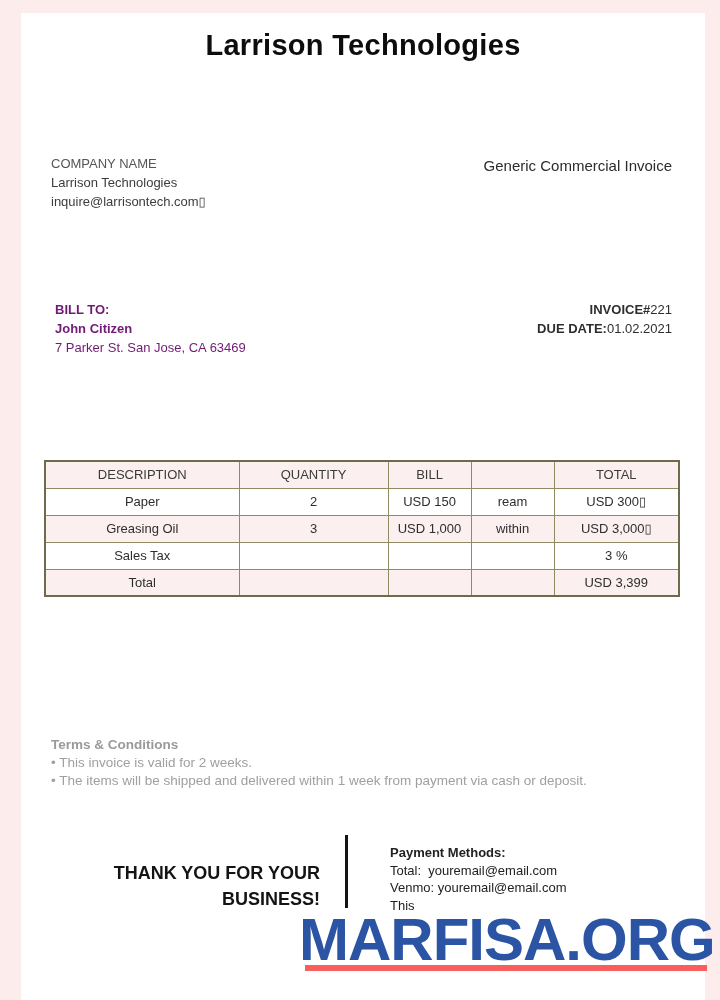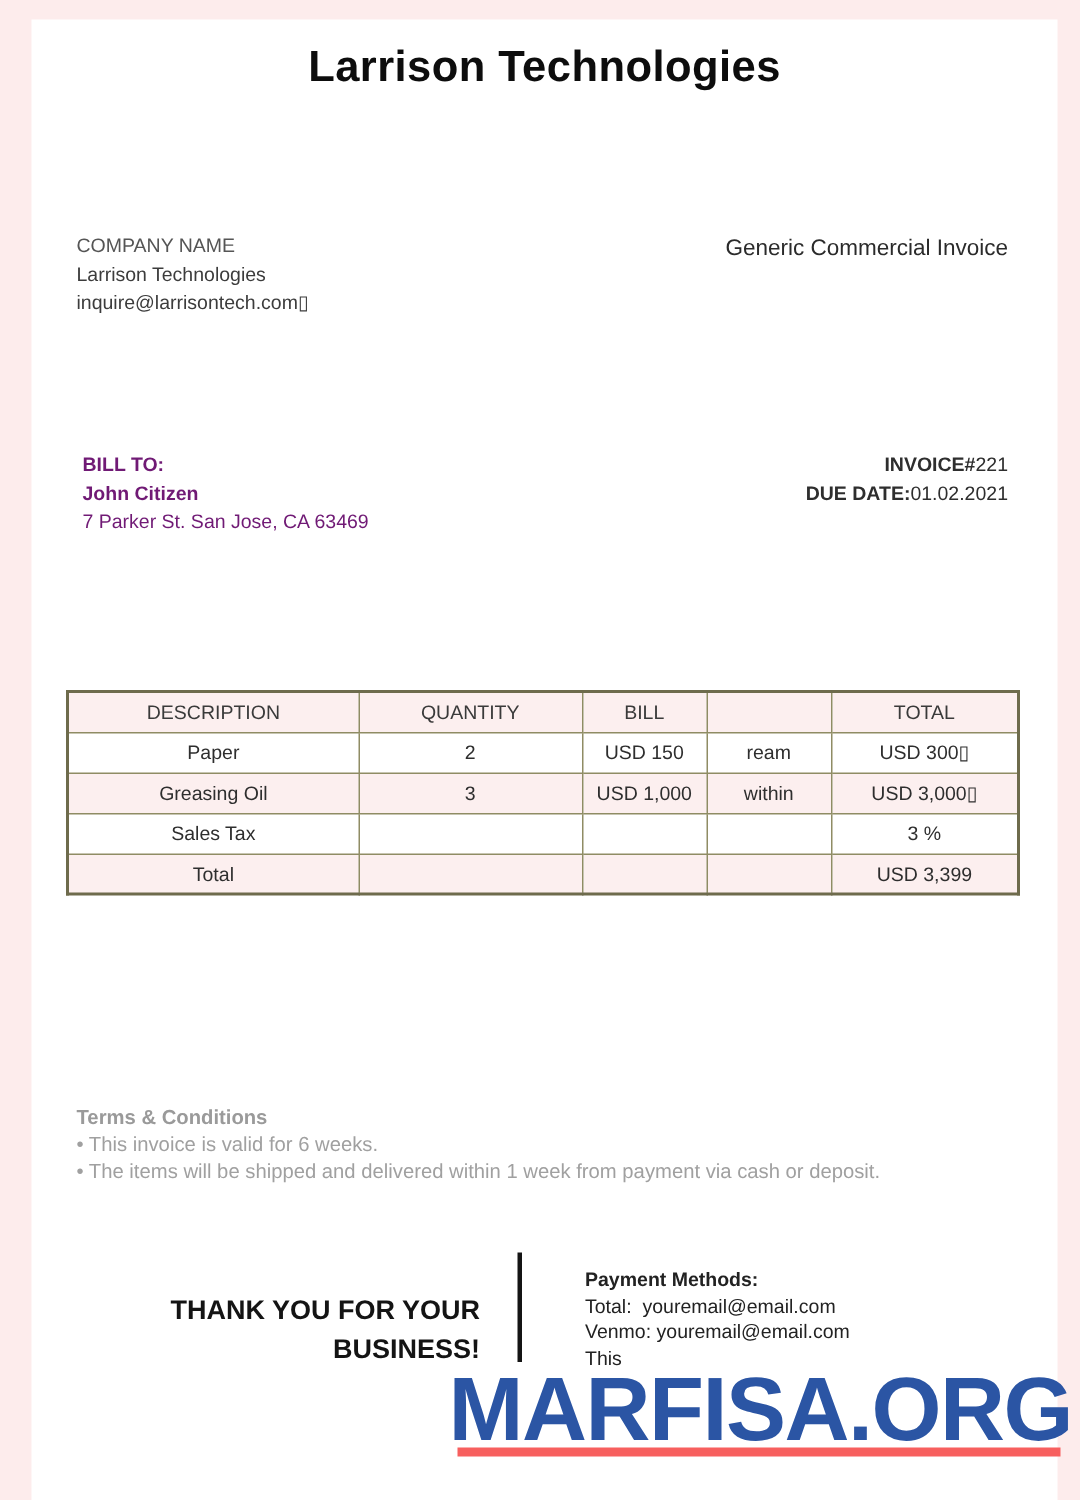--- a/index.html
+++ b/index.html
@@ -170,21 +170,21 @@
         <td></td>
         <td></td>
         <td></td>
         <td>USD 3,399</td>
       </tr>
     </tbody>
   </table>
 
   <div class="terms">
     <div class="terms-title">Terms &amp; Conditions</div>
-    <div class="terms-line">• This invoice is valid for 6 weeks.</div>
+    <div class="terms-line">• This invoice is valid for 2 weeks.</div>
     <div class="terms-line">• The items will be shipped and delivered within 1 week from payment via cash or deposit.</div>
   </div>
 
   <div class="thanks">THANK YOU FOR YOUR BUSINESS!</div>
 
   <div class="footer-divider"></div>
 
   <div class="payments">
     <div class="pm-title b">Payment Methods:</div>
     <div class="pm-line">Total:  youremail@email.com</div>

